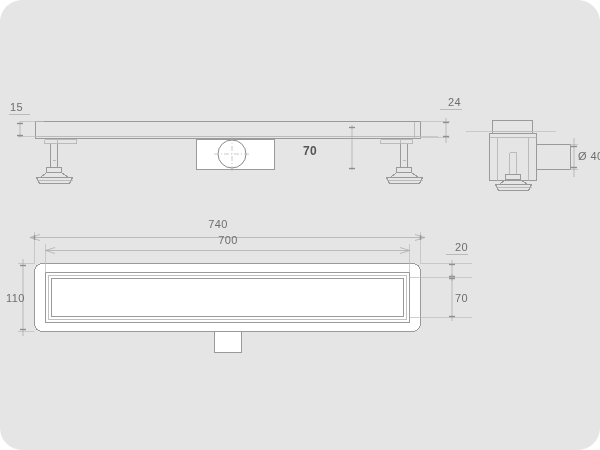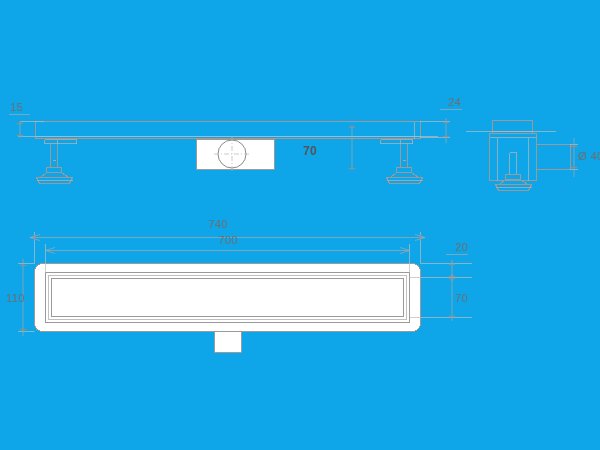--- a/index.html
+++ b/index.html
@@ -10,21 +10,22 @@
   body {
     width: 600px;
     height: 450px;
     overflow: hidden;
     font-family: "Liberation Sans", sans-serif;
   }
   #drawing-root {
     position: relative;
     width: 600px;
     height: 450px;
-    background: #0ea5e9;
+    background: #e5e5e5;
+    border-radius: 22px;
   }
   svg.cad {
     position: absolute;
     top: 0;
     left: 0;
     width: 600px;
     height: 450px;
     display: block;
   }
   .dim-text {

